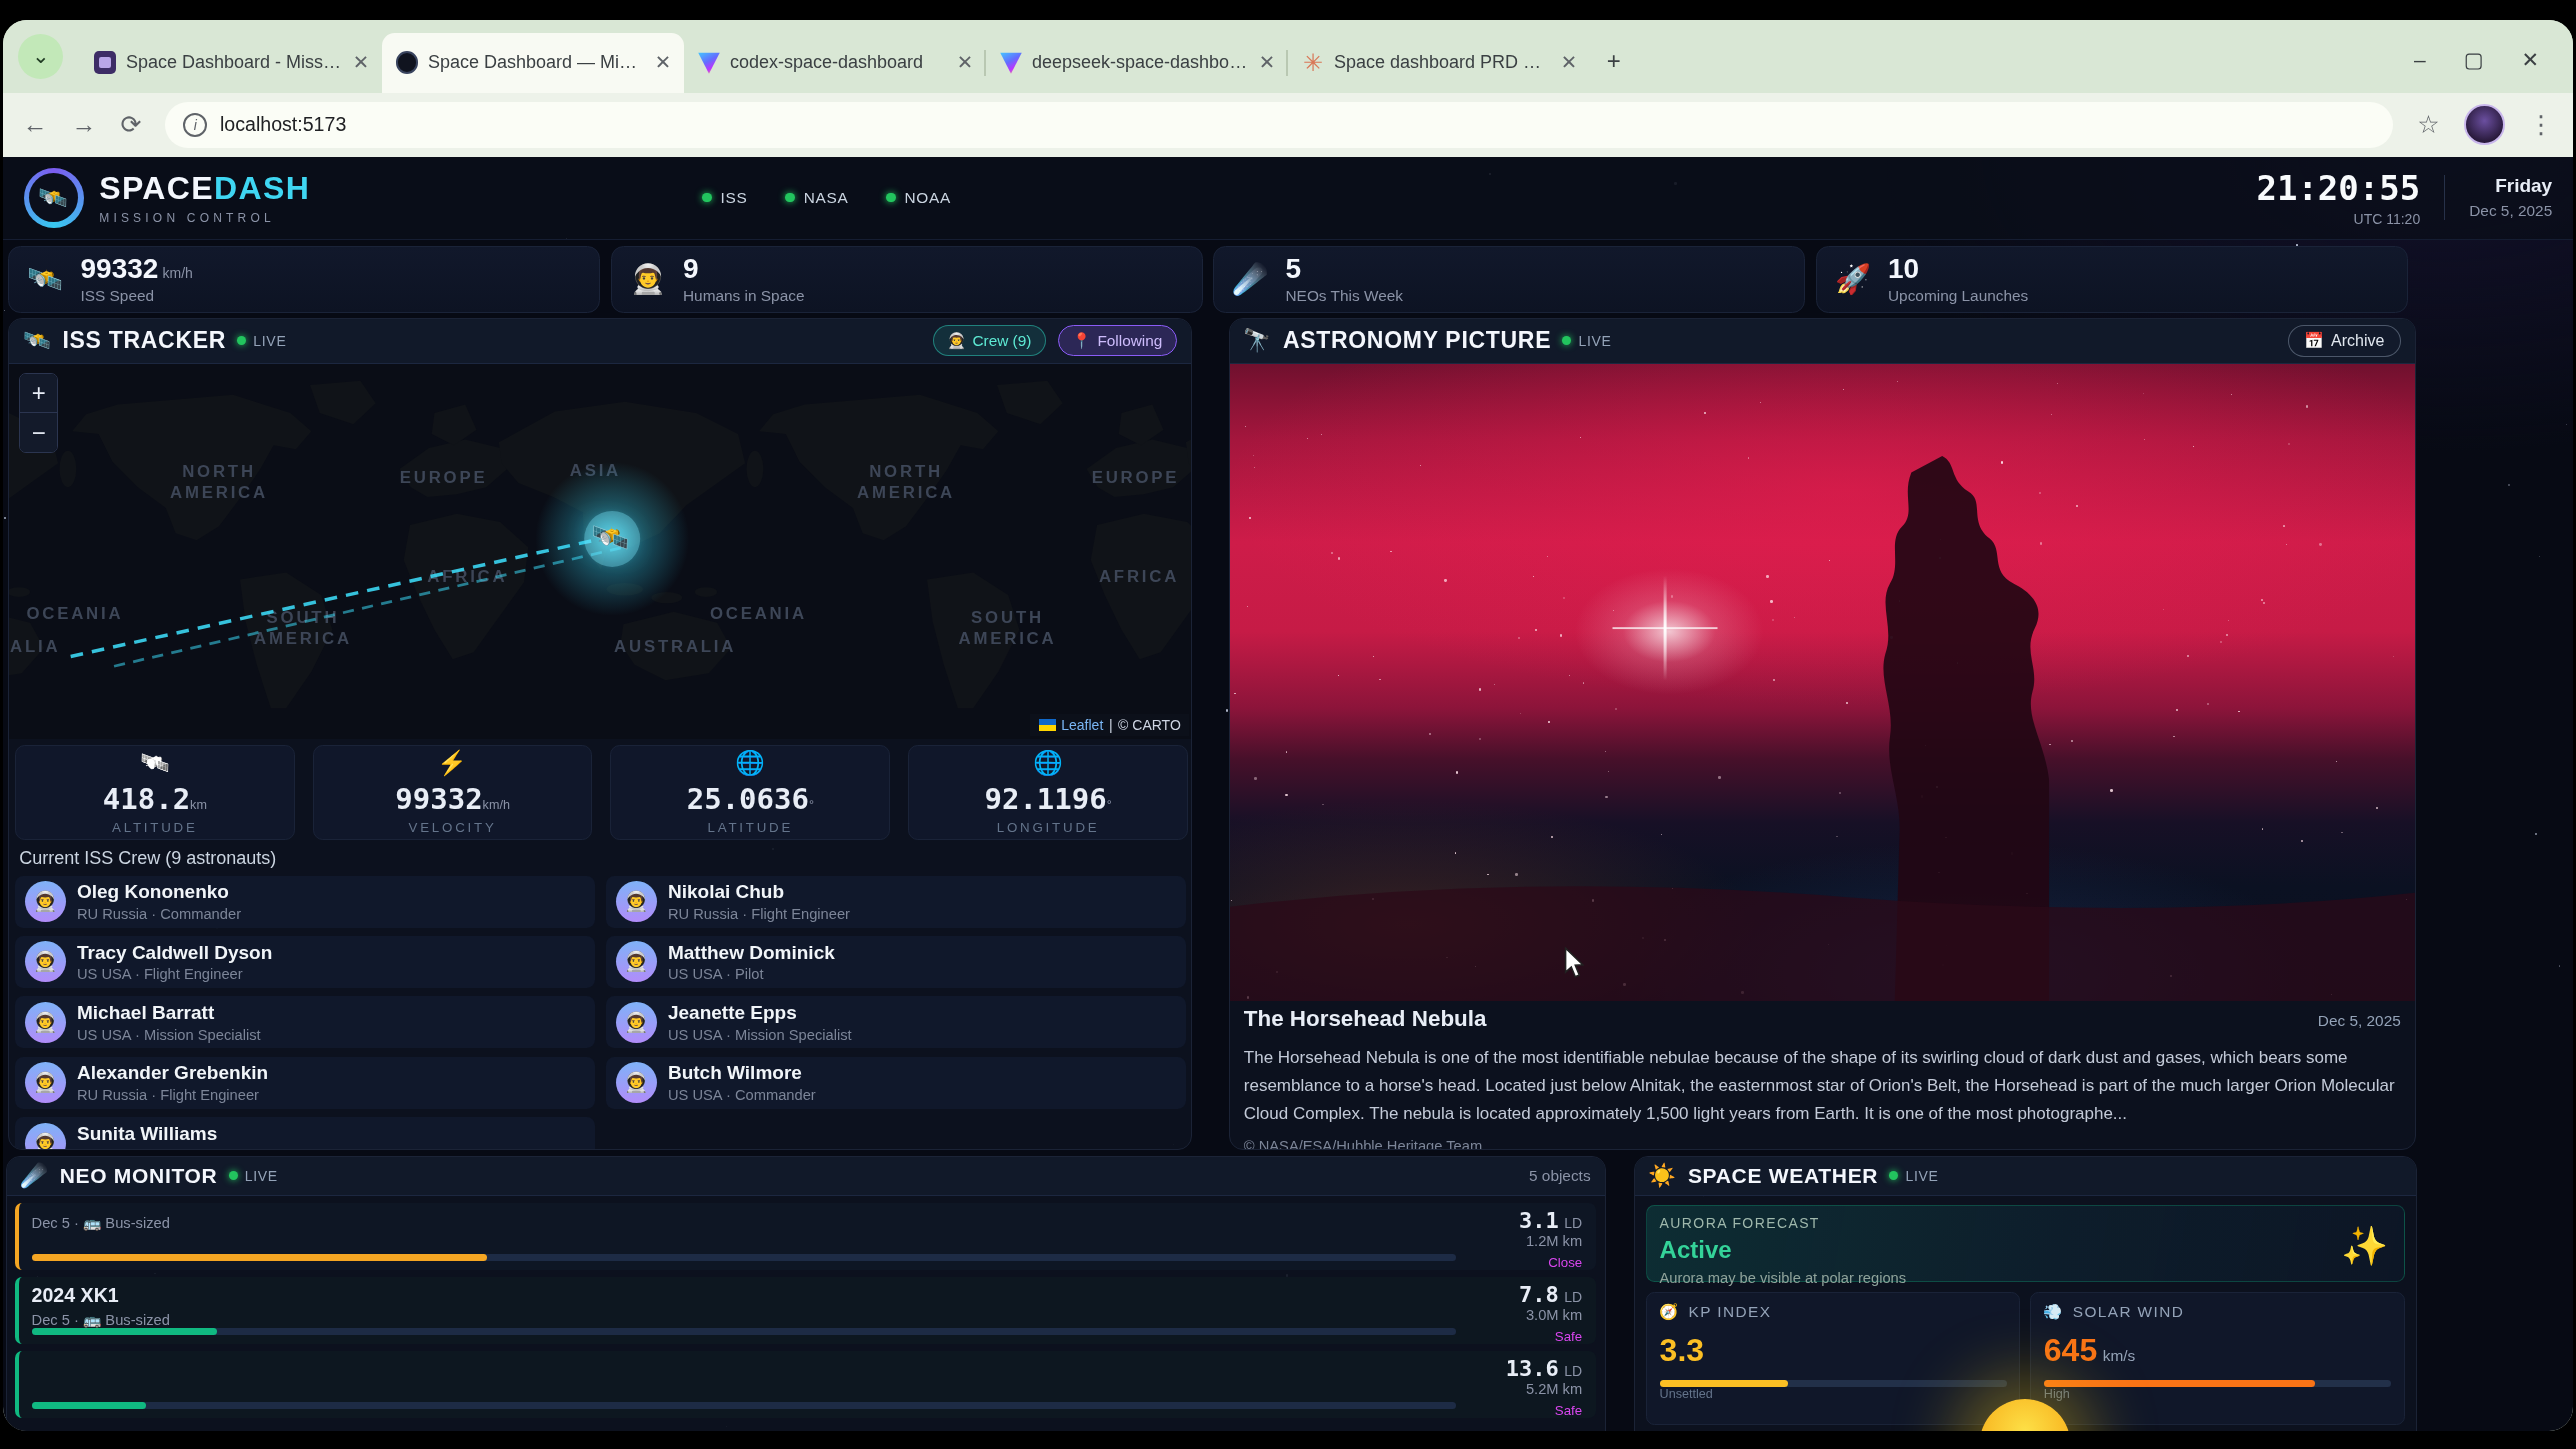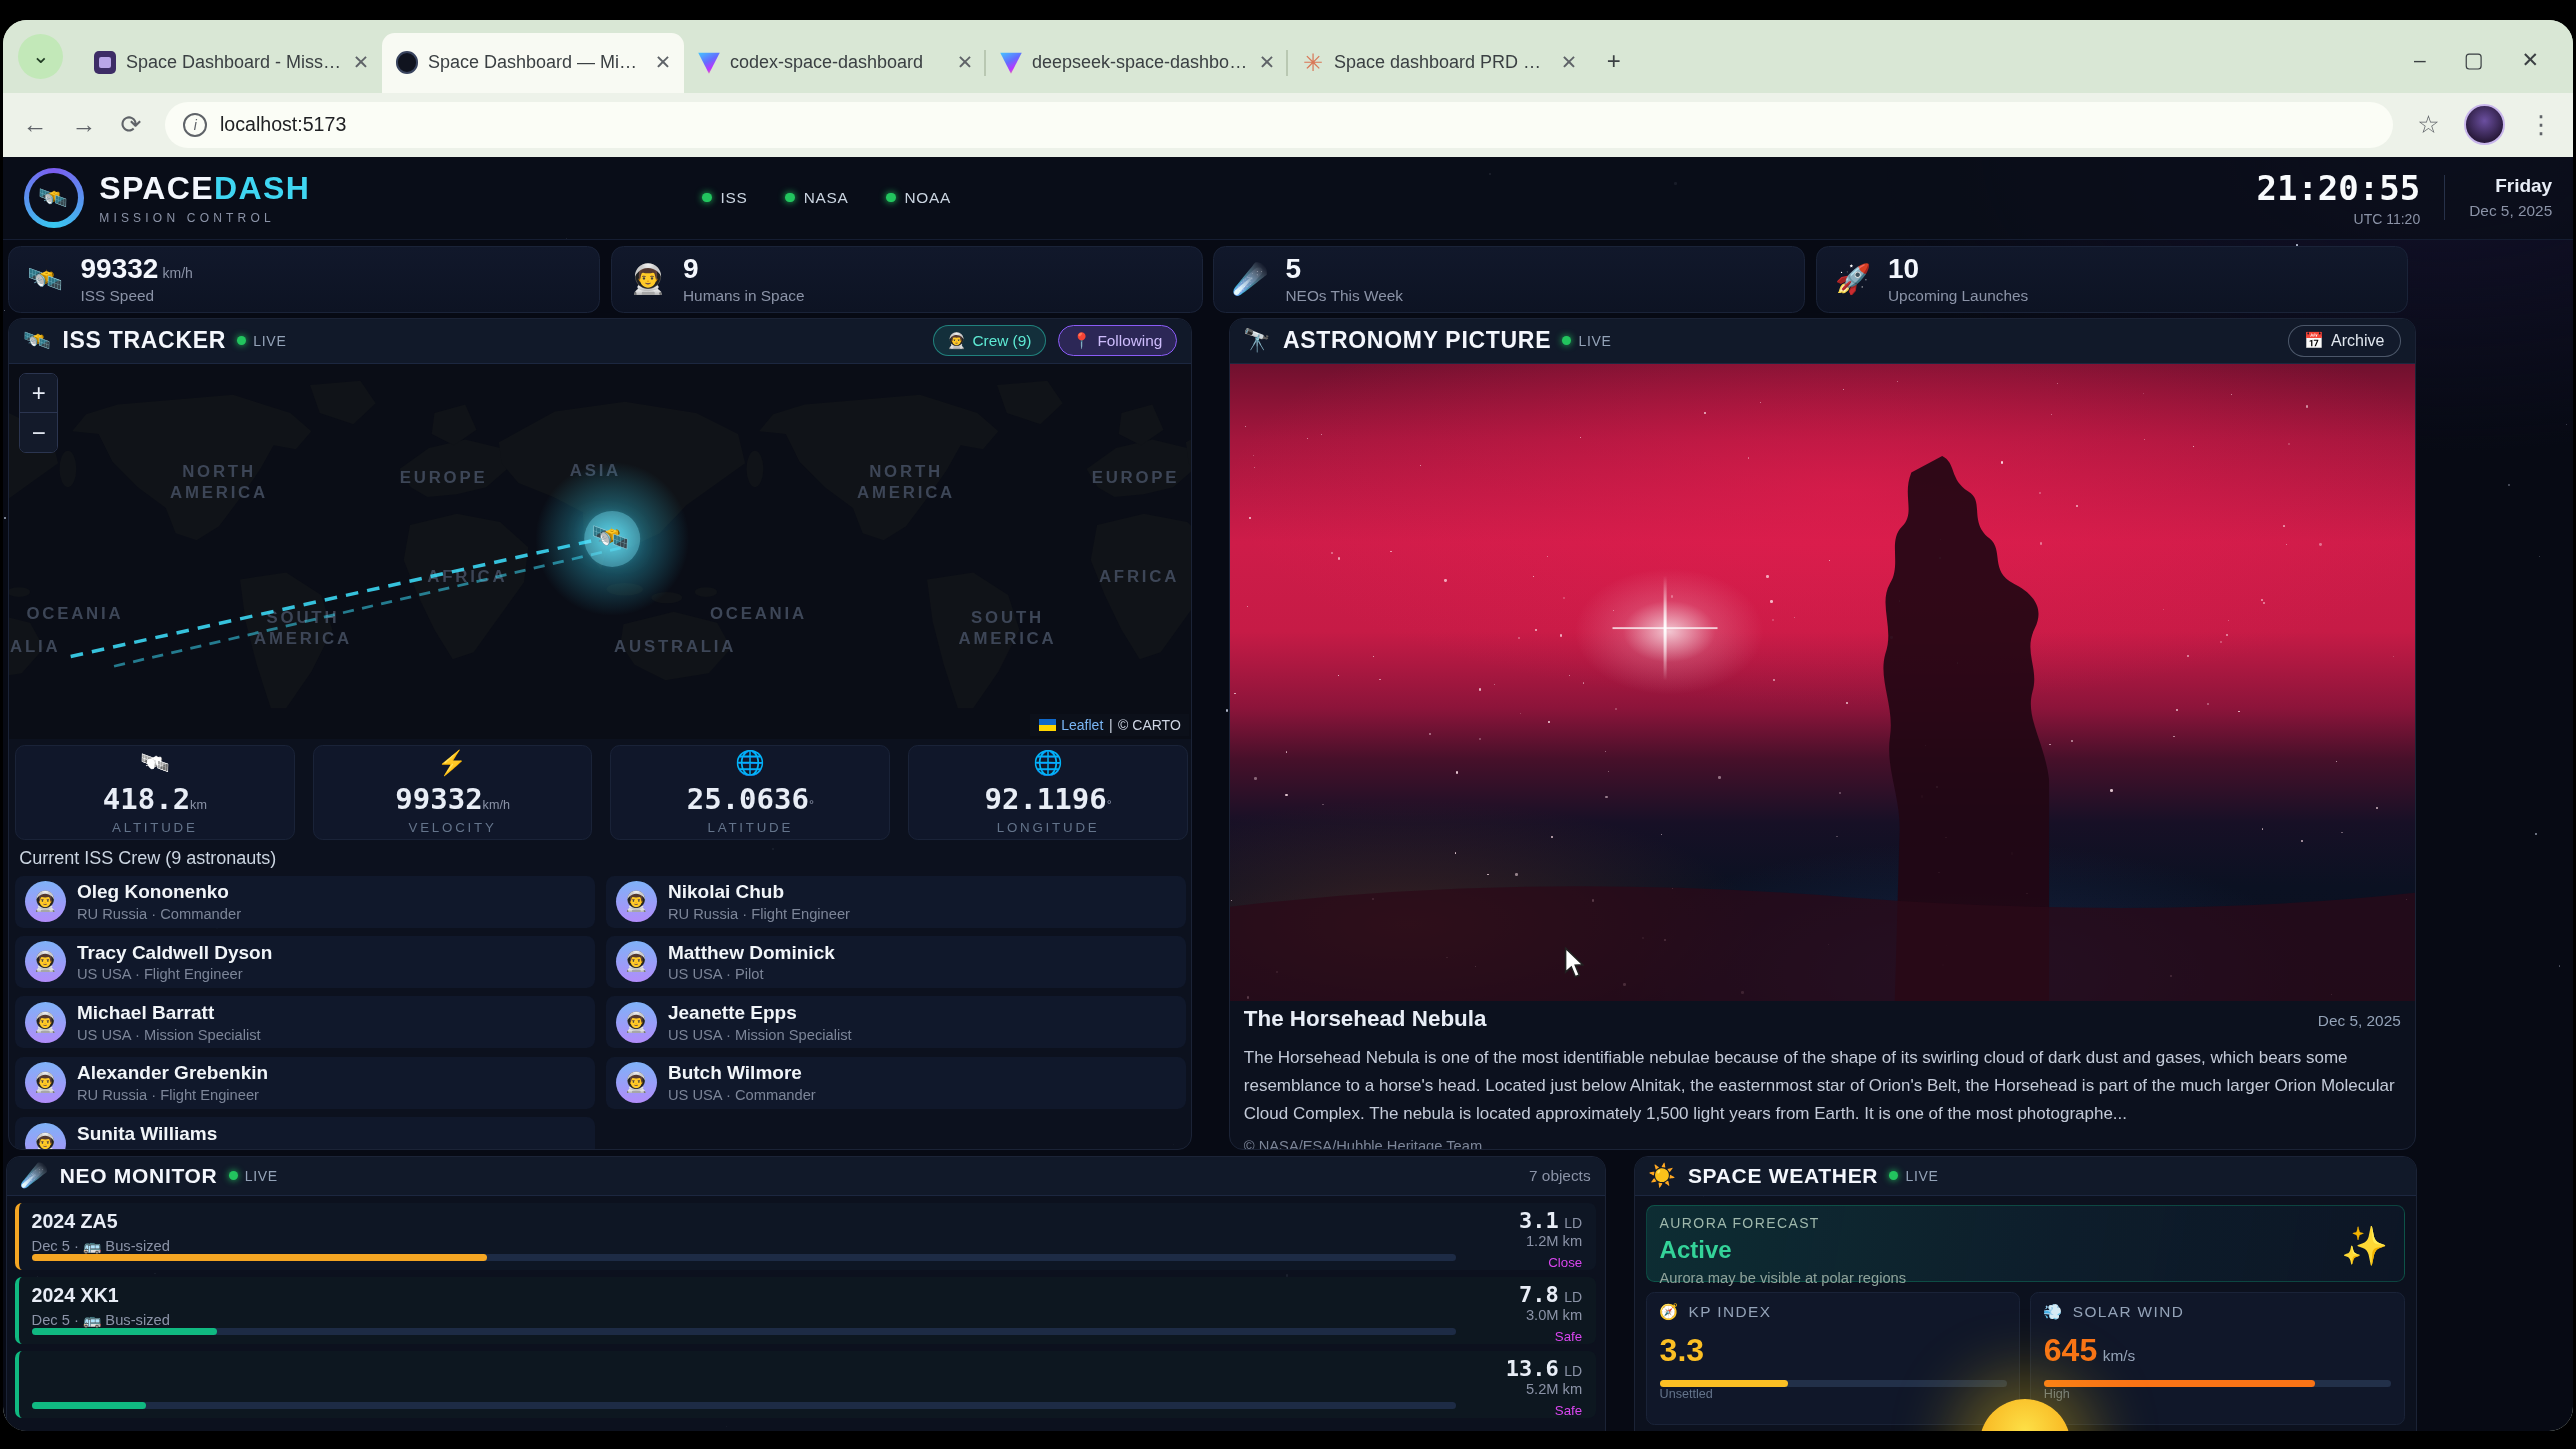--- a/index.html
+++ b/index.html
@@ -727,25 +727,24 @@
     </div>
 
     <div class="panel neo-panel">
       <div class="panel-head" style="height:39px">
         <span class="panel-icon">☄️</span>
         <span class="panel-title" style="font-size:21px">NEO MONITOR</span>
         <span class="live">
             <span class="dot"></span>
             <span>LIVE</span>
           </span>
-        <span class="neo-count">7 objects</span>
+        <span class="neo-count">5 objects</span>
       </div>
       <div class="neo-rows">
         <div class="neo-row r0" style="border-left-color: rgb(245, 166, 35);">
-          <div class="neo-name">2024 ZA5</div>
           <div class="neo-meta">Dec 5 · 🚌 Bus-sized</div>
           <div class="neo-bar">
               <div class="neo-fill" style="width: 32%; background: rgb(245, 166, 35);"></div>
             </div>
           <div class="neo-right">
             <div><span class="neo-ld">3.1</span><span class="neo-ldu">LD</span></div>
             <div class="neo-km">1.2M km</div>
             <div class="neo-status">Close</div>
           </div>
         </div>

